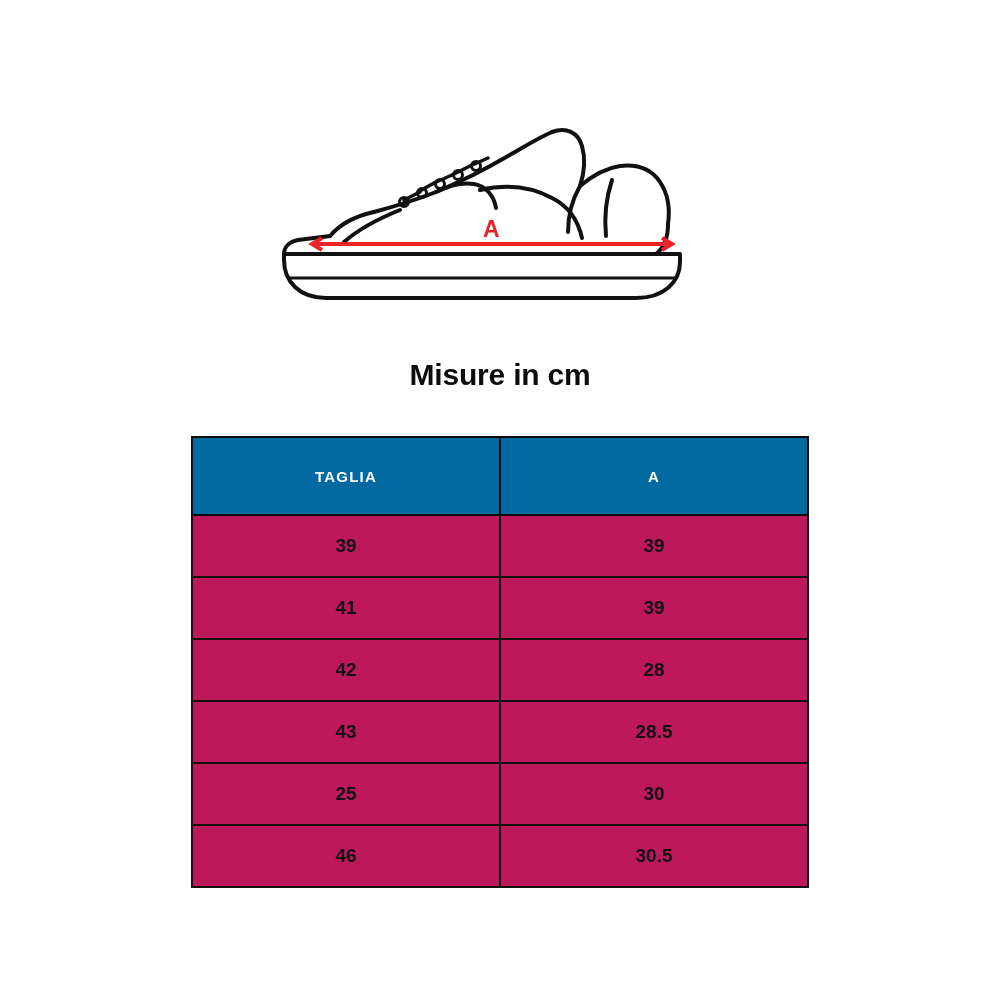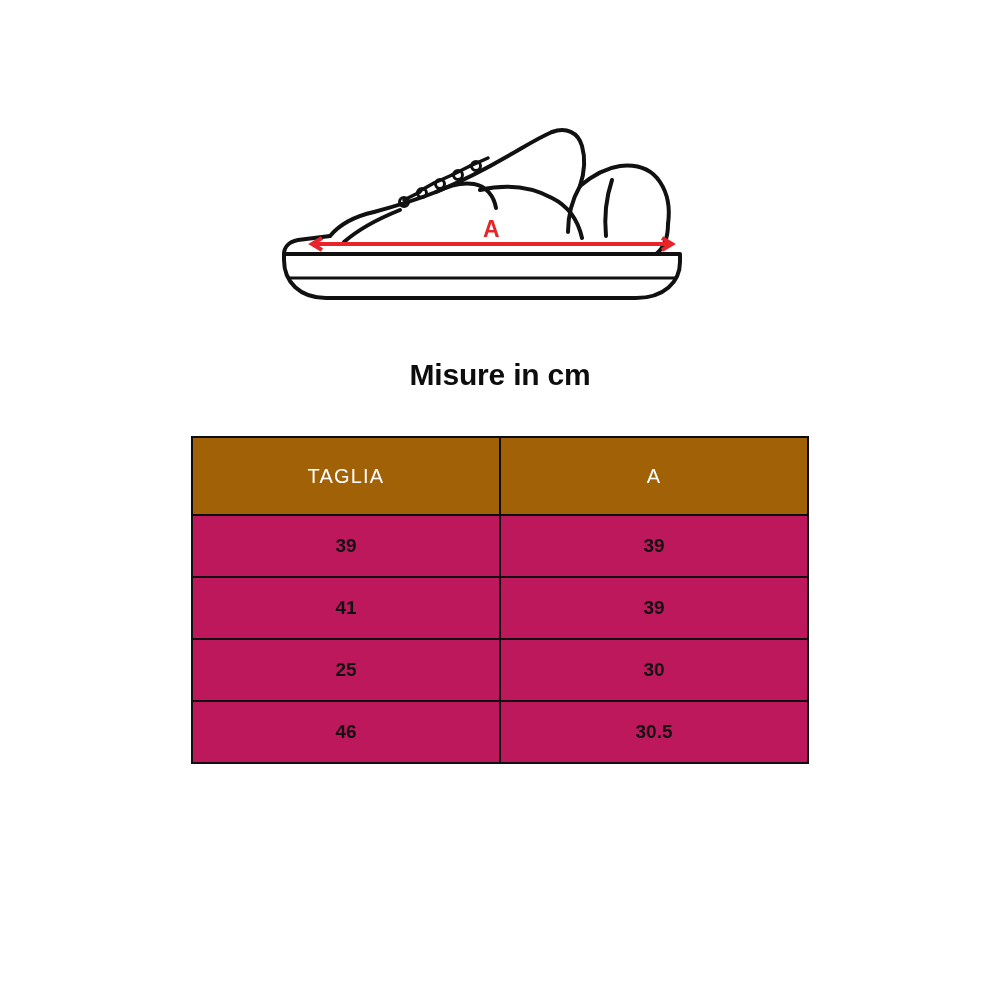--- a/index.html
+++ b/index.html
@@ -70,26 +70,26 @@
   }
   table.size-table th,
   table.size-table td {
     border: 2px solid #111111;
     text-align: center;
     font-size: 19px;
     height: 60px;
     padding: 0;
   }
   table.size-table thead th {
-    background: #a16207;
+    background: #0369a1;
     color: #ffffff;
-    font-weight: normal;
+    font-weight: bold;
     letter-spacing: 1.2px;
     height: 76px;
-    font-size: 20px;
+    font-size: 15px;
     border-color: #0c0c0c;
   }
   table.size-table tbody td {
     background: #be185d;
     color: #111111;
     font-weight: bold;
   }
   table.size-table col.col-size { width: 50%; }
   table.size-table col.col-a { width: 50%; }
 </style>
@@ -165,20 +165,28 @@
       <tbody>
         <tr>
           <td>39</td>
           <td>39</td>
         </tr>
         <tr>
           <td>41</td>
           <td>39</td>
         </tr>
         <tr>
+          <td>42</td>
+          <td>28</td>
+        </tr>
+        <tr>
+          <td>43</td>
+          <td>28.5</td>
+        </tr>
+        <tr>
           <td>25</td>
           <td>30</td>
         </tr>
         <tr>
           <td>46</td>
           <td>30.5</td>
         </tr>
       </tbody>
     </table>
   </div>

